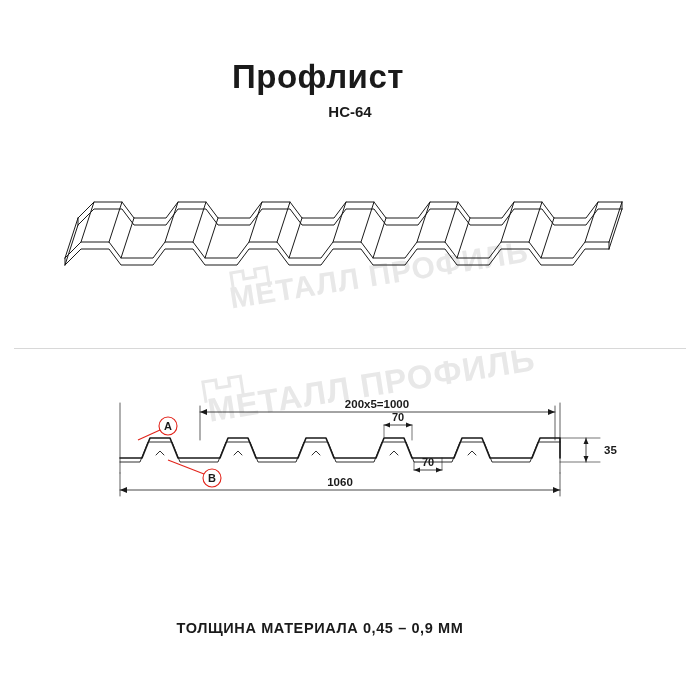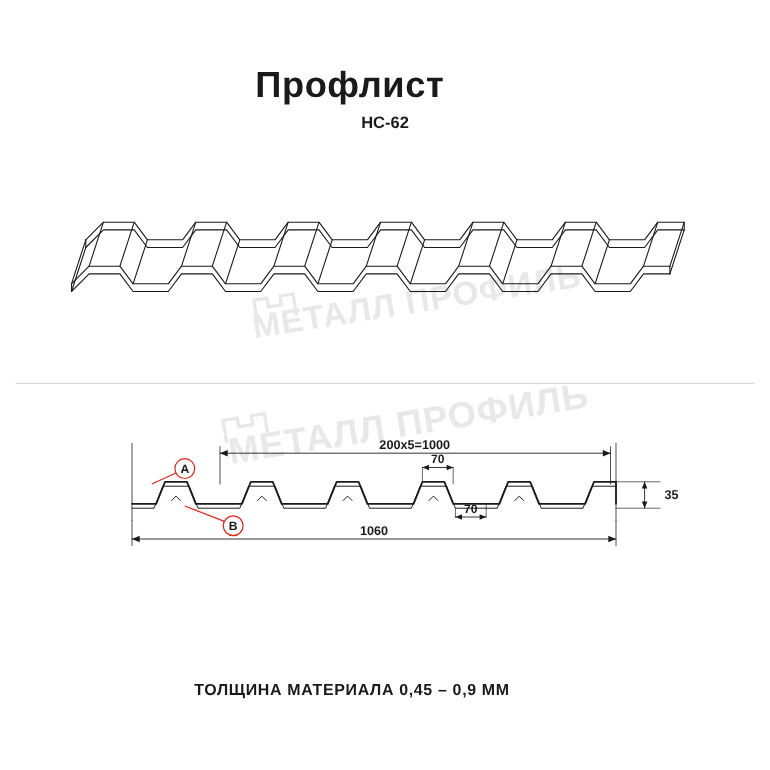--- a/index.html
+++ b/index.html
@@ -86,21 +86,21 @@
     font-family: "Liberation Sans", sans-serif;
     fill: #1a1a1a;
   }
 </style>
 </head>
 <body>
 
 <div class="page">
 
   <div class="title">Профлист</div>
-  <div class="subtitle">НС-62</div>
+  <div class="subtitle">НС-64</div>
 
   <div class="watermark wm-1">МЕТАЛЛ ПРОФИЛЬ</div>
   <div class="watermark wm-2">МЕТАЛЛ ПРОФИЛЬ</div>
 
   <svg class="wm-logo" style="top:262px; left:228px;" width="44" height="34" viewBox="0 0 44 34">
     <g transform="rotate(-9 22 17)" fill="none" stroke="#e8e8e8" stroke-width="3">
       <path d="M4 28 L4 8 L16 8 L16 16 L28 16 L28 8 L40 8 L40 28"></path>
     </g>
   </svg>
   <svg class="wm-logo" style="top:370px; left:200px;" width="46" height="36" viewBox="0 0 46 36">

